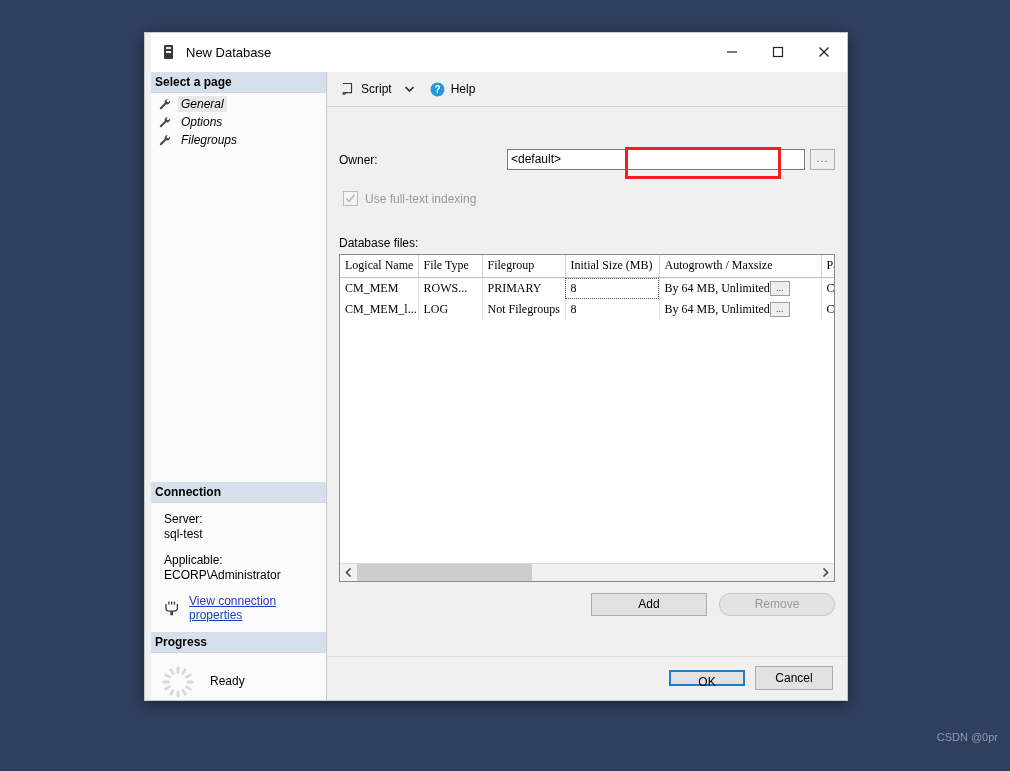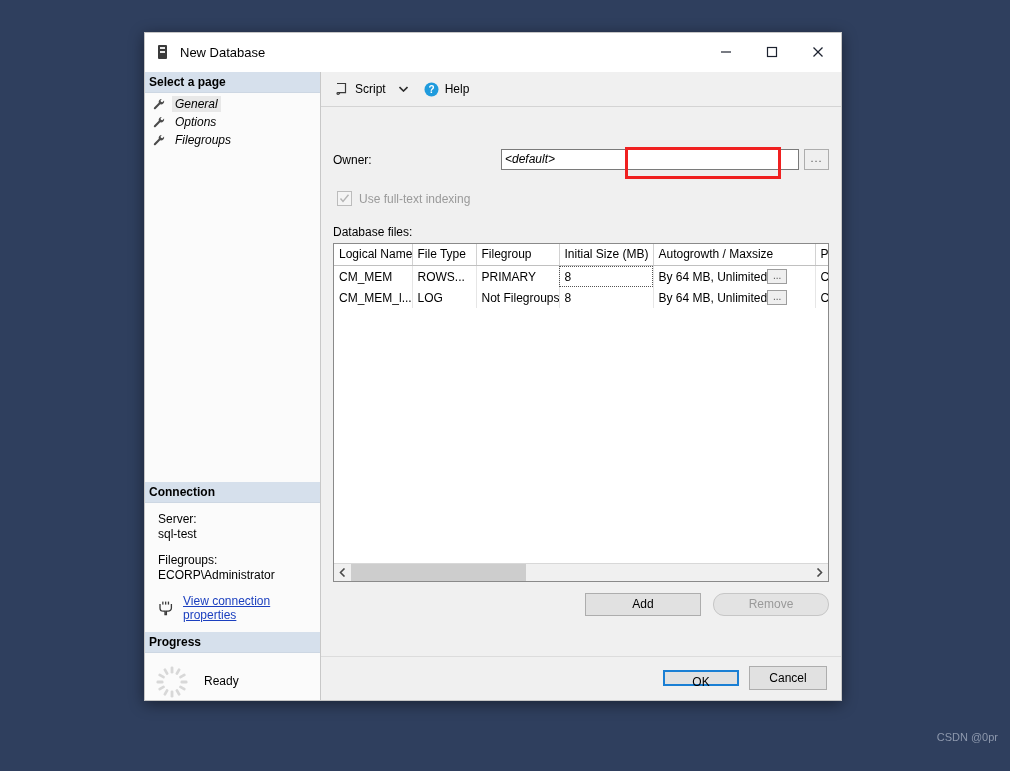--- a/index.html
+++ b/index.html
@@ -22,20 +22,21 @@
     position: absolute;
     left: 144px;
     top: 32px;
     width: 696px;
     height: 667px;
     background: #f0f0f0;
     border: 1px solid #c6c6c6;
     box-shadow: 0 3px 14px rgba(0,0,0,0.45);
     display: flex;
     flex-direction: column;
+    padding-left: 6px;
   }
 
   
   .titlebar {
     height: 38px;
     background: #ffffff;
     display: flex;
     align-items: center;
     flex: 0 0 auto;
     border-bottom: 1px solid #ffffff;
@@ -214,40 +215,40 @@
     position: relative;
   }
   .caret-bar {
     display: inline-block;
     width: 1px;
     height: 13px;
     background: #000;
     vertical-align: -2px;
     margin-left: 1px;
   }
-  .txt-owner { flex: 1 1 auto; font-style: italic; }
+  .txt-owner { flex: 1 1 auto; }
   .ellipsis-btn {
     width: 25px;
     height: 21px;
     margin-left: 5px;
     flex: 0 0 auto;
     background: #efefef;
     border: 1px solid #adadad;
     font-size: 11px;
     color: #555;
     line-height: 17px;
     letter-spacing: 1px;
     text-align: center;
     box-sizing: border-box;
   }
   .cb-row {
     display: flex;
     align-items: center;
     margin-top: 14px;
-    margin-bottom: 19px;
+    margin-bottom: 30px;
     padding-left: 4px;
   }
   .cb-box {
     width: 13px; height: 13px;
     border: 1px solid #bcbcbc;
     background: #f4f4f4;
     margin-right: 7px;
     flex: 0 0 auto;
     display: flex;
     align-items: center;
@@ -259,20 +260,21 @@
 
   
   .grid-wrap {
     flex: 1 1 auto;
     border: 1px solid #8a8a8a;
     background: #fff;
     display: flex;
     flex-direction: column;
     min-height: 0;
     overflow: hidden;
+    font-family: Liberation Serif, serif;
   }
   .grid-scroll {
     flex: 1 1 auto;
     overflow: hidden;
     position: relative;
   }
   table.grid {
     border-collapse: collapse;
     table-layout: fixed;
     width: 560px;
@@ -486,21 +488,21 @@
 
       <div class="spacer-fill"></div>
 
       <div class="panel-head">Connection</div>
       <div class="conn-body">
         <div class="grp">
           <div>Server:</div>
           <div>sql-test</div>
         </div>
         <div class="grp">
-          <div>Filegroups:</div>
+          <div>Applicable:</div>
           <div>ECORP\Administrator</div>
         </div>
         <div class="conn-link-row">
           <svg class="plug-icon" viewBox="0 0 17 15">
             <path d="M2 3v4a3.2 3.2 0 0 0 3.2 3.2H7v3.4h1.4v-3.4h1.8A3.2 3.2 0 0 0 13.4 7V3" fill="none" stroke="#3a3a3a" stroke-width="1.3"></path>
             <rect x="4.2" y="0.6" width="1.3" height="3" fill="#3a3a3a"></rect>
             <rect x="7" y="0.6" width="1.3" height="3" fill="#3a3a3a"></rect>
             <rect x="9.8" y="0.6" width="1.3" height="3" fill="#3a3a3a"></rect>
           </svg>
           <span class="conn-link">View connection properties</span>

